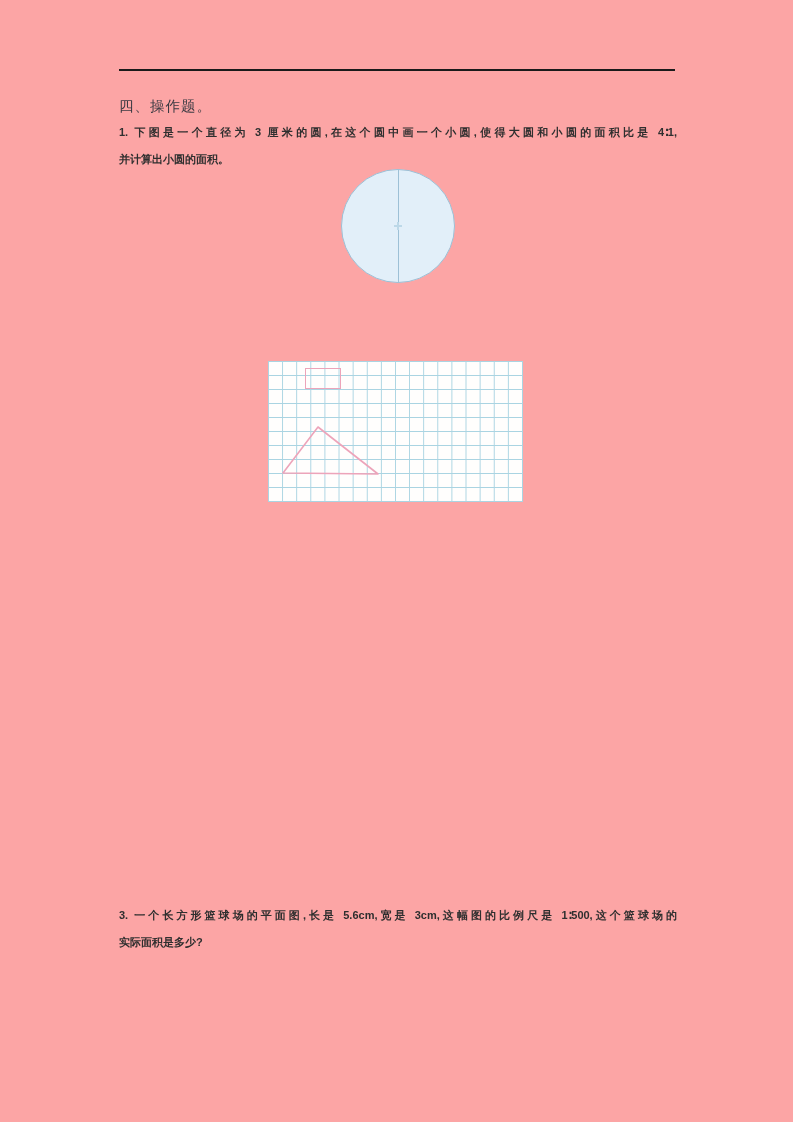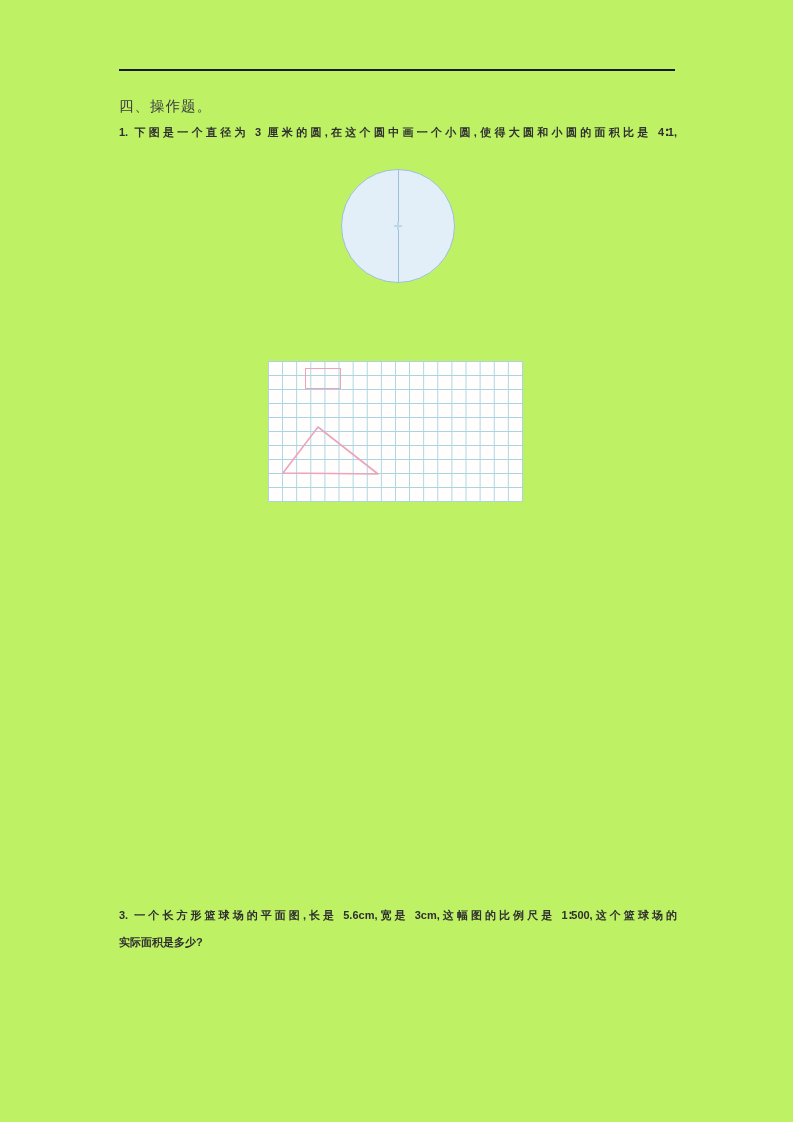--- a/index.html
+++ b/index.html
@@ -9,21 +9,21 @@
     --grid-line: #aad4e2;
     --pink: #eda4ba;
     --circle-fill: #e2eff9;
     --circle-stroke: #9dc0d6;
     --center-mark: #bcd8e8;
   }
   html,body{margin:0;padding:0;background:#ffffff;}
   .page{
     position:relative;
     width:793px;height:1122px;
-    background:#bef264;
+    background:#fca5a5;
     overflow:hidden;
     font-family:"Liberation Sans", sans-serif;
   }
   .rule{
     position:absolute;left:119px;top:69px;width:556px;height:2px;
     background:var(--rule);
   }
   .sec-title{
     position:absolute;left:119px;width:558px;
     font-family:"Liberation Serif", serif;
@@ -94,20 +94,21 @@
 <body>
 
 <div class="page">
 
   <div class="rule"></div>
 
   <div class="sec-title s4">四、操作题。</div>
 
   <div class="para p41">
     <div class="line stretch">1. 下图是一个直径为 3 厘米的圆,在这个圆中画一个小圆,使得大圆和小圆的面积比是 4∶1,</div>
+    <div class="line">并计算出小圆的面积。</div>
   </div>
 
   <div class="circle-fig">
     <div class="diameter-line"></div>
     <div class="center-mark"></div>
   </div>
 
 
   <div class="grid-fig" style="background-size: 14.1111px 14px;">
     <div class="pink-rect"></div>

